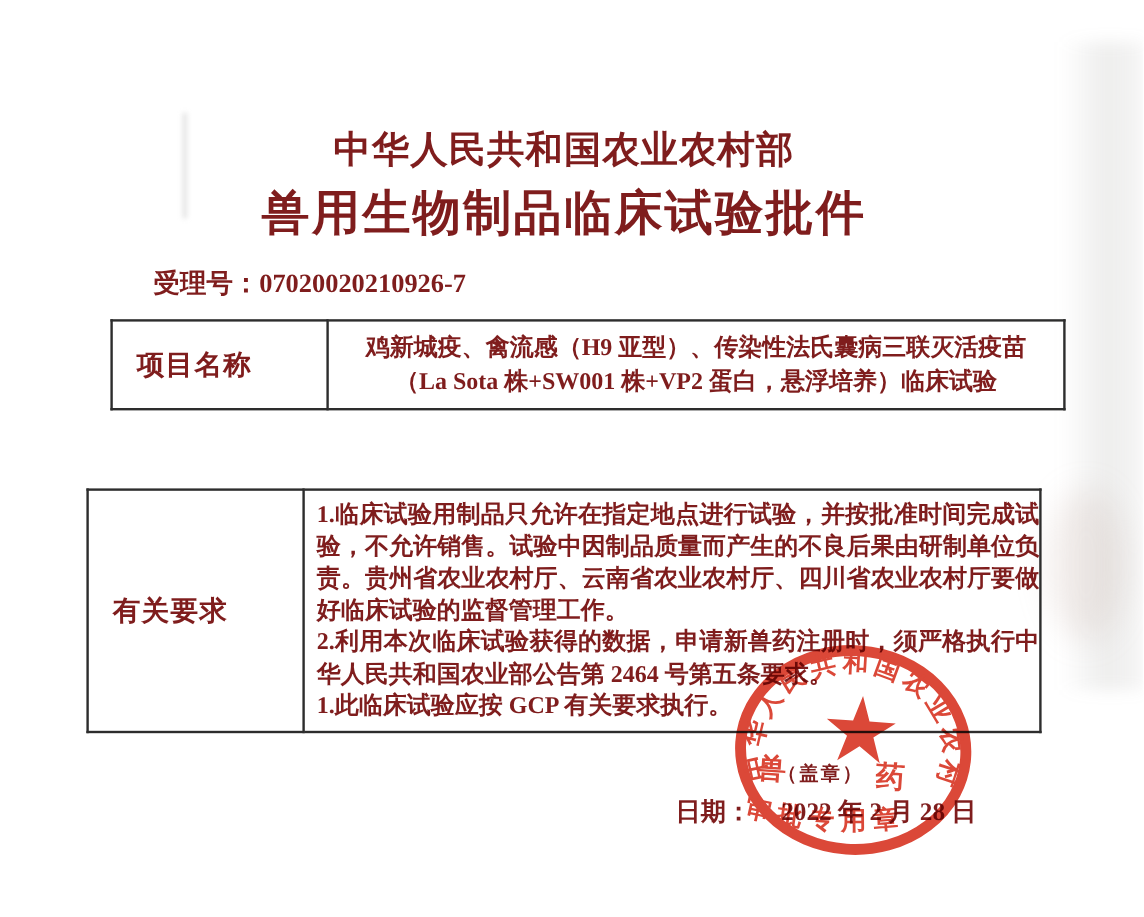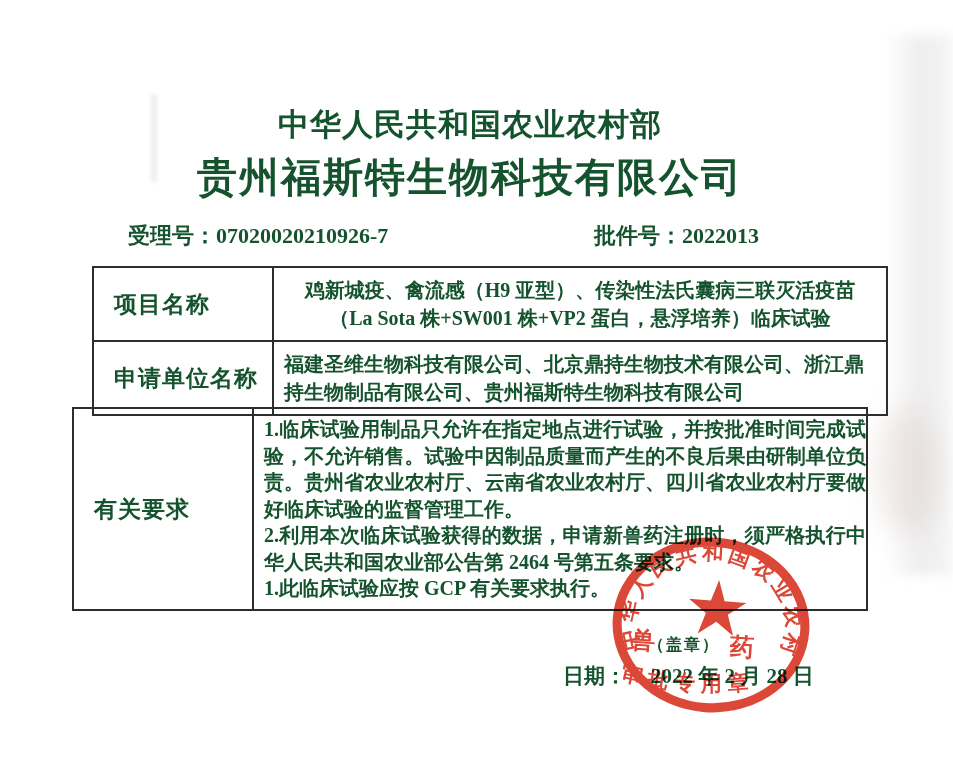--- a/index.html
+++ b/index.html
@@ -3,21 +3,21 @@
 <meta charset="utf-8">
 <style>
   html, body { margin: 0; padding: 0; background: #ffffff; }
   .page {
     position: relative;
     width: 953px;
     height: 764px;
     background: #ffffff;
     overflow: hidden;
     font-family: "Liberation Serif", "DejaVu Serif", serif;
-    color: #14532d;
+    color: #7f1d1d;
   }
 
   
   .artifact-right-band {
     position: absolute; left: 884px; top: 35px; width: 69px; height: 540px;
     background: linear-gradient(to right, rgba(0,0,0,0), rgba(120,118,114,0.13) 55%, rgba(120,118,114,0.07));
     filter: blur(6px);
   }
   .artifact-blob {
     position: absolute; left: 872px; top: 408px; width: 66px; height: 125px;
@@ -96,36 +96,31 @@
 </head>
 <body>
 
 <div class="page">
 
   <div class="artifact-right-band"></div>
   <div class="artifact-blob"></div>
   <div class="artifact-streak"></div>
 
   <div class="authority">中华人民共和国农业农村部</div>
-  <div class="doc-title">贵州福斯特生物科技有限公司</div>
+  <div class="doc-title">兽用生物制品临床试验批件</div>
 
   <div class="numbers">
     <div class="acceptance"><span>受理号：</span><span>07020020210926-7</span></div>
-    <div class="approval"><span>批件号：</span><span>2022013</span></div>
   </div>
 
   <table class="tbl tbl-a">
     <tbody>
         <tr>
       <td class="lbl">项目名称</td>
       <td class="cnt center">鸡新城疫、禽流感（H9 亚型）、传染性法氏囊病三联灭活疫苗（La Sota 株+SW001 株+VP2 蛋白，悬浮培养）临床试验</td>
-    </tr>
-    <tr>
-      <td class="lbl">申请单位名称</td>
-      <td class="cnt">福建圣维生物科技有限公司、北京鼎持生物技术有限公司、浙江鼎持生物制品有限公司、贵州福斯特生物科技有限公司</td>
     </tr>
   </tbody>
     </table>
 
   <table class="tbl tbl-b">
     <tbody>
         <tr>
       <td class="lbl">有关要求</td>
       <td class="cnt req">
         <p>1.临床试验用制品只允许在指定地点进行试验，并按批准时间完成试验，不允许销售。试验中因制品质量而产生的不良后果由研制单位负责。贵州省农业农村厅、云南省农业农村厅、四川省农业农村厅要做好临床试验的监督管理工作。</p>

